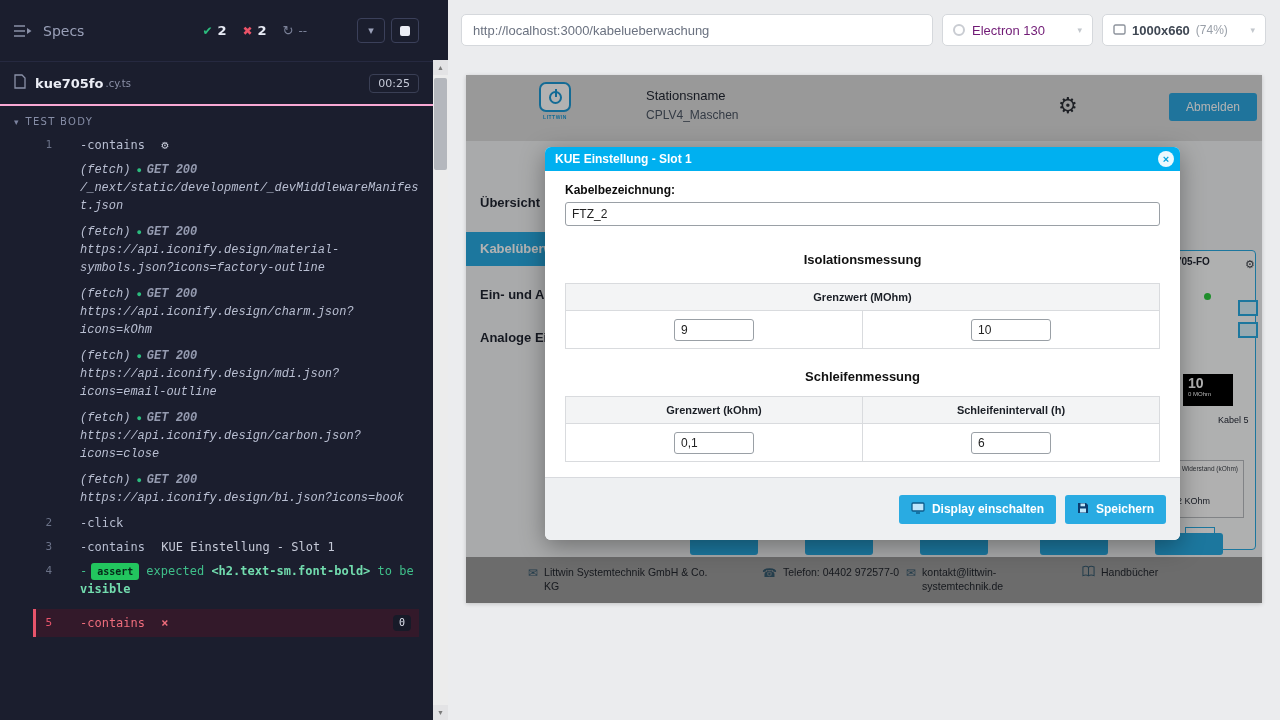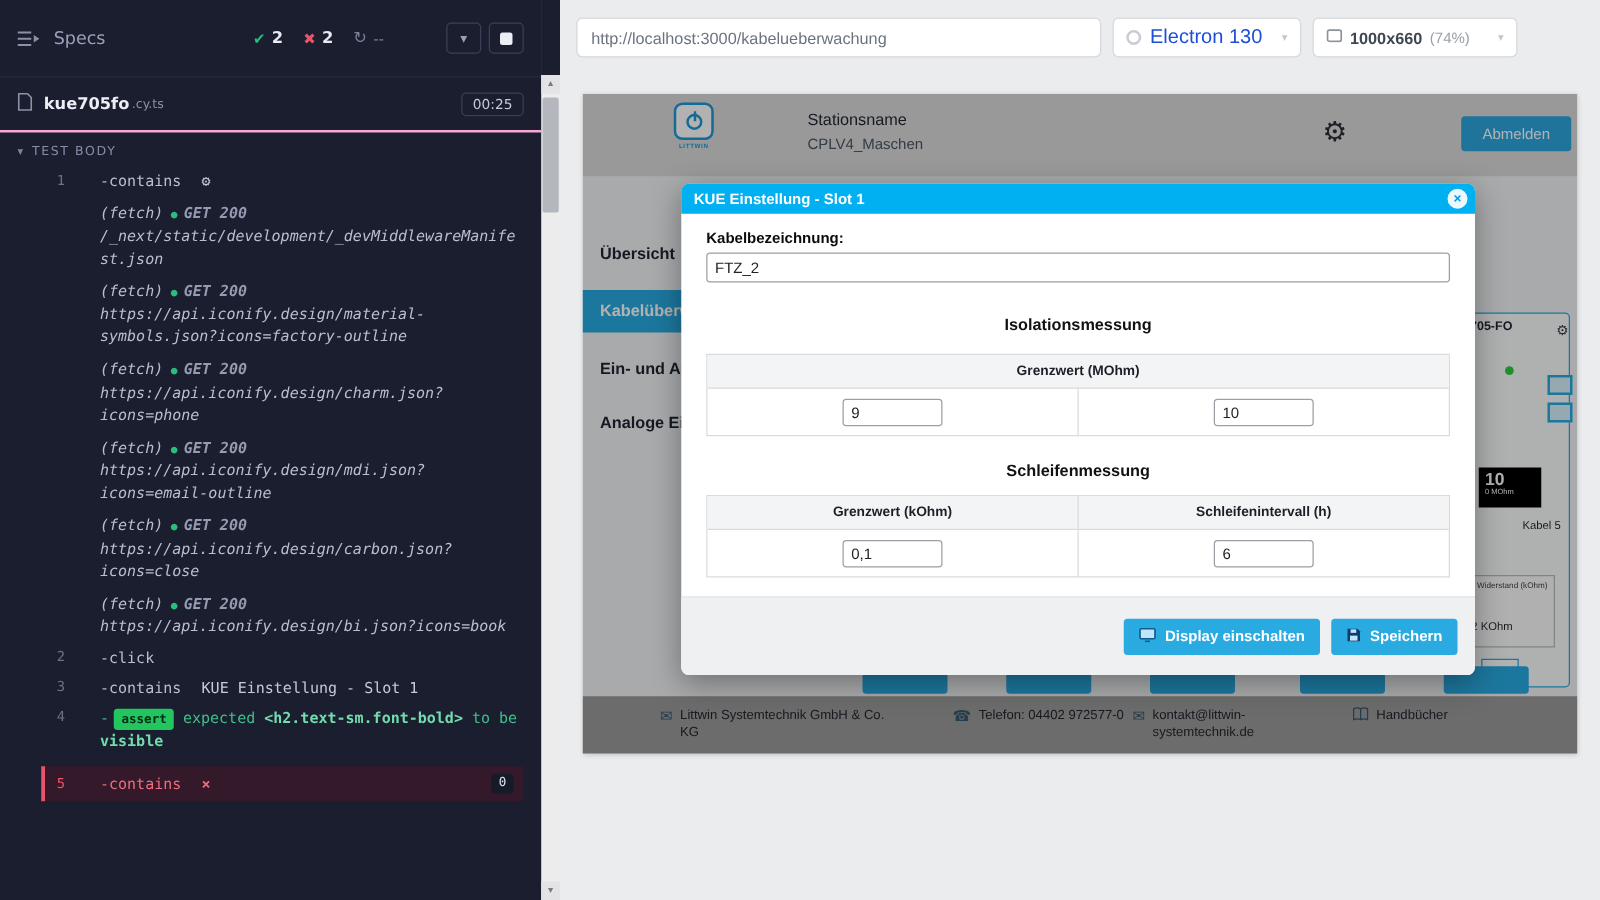--- a/index.html
+++ b/index.html
@@ -31,21 +31,21 @@
   .testbody { padding:10px 14px 6px; display:flex; align-items:center; }
   .tb-caret { font-size:9px; color:#7c83a0; }
   .tb-label { margin-left:7px; font-size:10px; letter-spacing:1.3px; color:#868da6; }
 
   .cmd-list { font-family:"DejaVu Sans Mono", monospace; font-size:12px; }
   .cmd-row { display:flex; padding:3px 14px 3px 0; cursor:pointer; }
   .cmd-num { flex:0 0 52px; text-align:right; font-size:11px; color:#6b7288; padding-top:2px; }
   .cmd-main { flex:1; margin-left:28px; line-height:1.5; color:#b9bfd2; }
   .cmd-name { font-weight:normal; margin-right:9px; }
   .cmd-arg { color:#c6cad8; }
-  .fetch-row { display:flex; padding:4px 14px 4px 0; font-style:italic; color:#8a90a6; cursor:pointer; }
+  .fetch-row { display:flex; padding:4px 14px 4px 0; font-style:italic; color:#8a90a6; cursor:pointer;font-family:Liberation Mono, monospace; }
   .fetch-label { margin-right:6px; }
   .status-dot { font-style:normal; font-size:9px; color:#2bbd7e; margin-right:5px; }
   .fetch-status { font-weight:bold; color:#959bb0; }
   .fetch-url { word-break:break-word; overflow-wrap:break-word; }
   .assert-badge { display:inline-block; background:#22c55e; color:#06281a; font-weight:bold; font-size:10px; padding:1px 6px; border-radius:3px; margin:0 7px 0 4px; font-style:normal; }
   .assert-text { color:#3fbf8a; }
   .assert-bold { color:#72dcae; font-weight:bold; }
   .cmd-row.failed { background:#33192a; border-left:3px solid #e8546b; margin:8px 14px 0 33px; padding:5px 8px 5px 0; position:relative; }
   .cmd-row.failed .cmd-num { flex:0 0 16px; color:#e8546b; }
   .fail-name { color:#ef6d7c; margin-right:9px; }
@@ -57,25 +57,25 @@
   .scroll-top { height:60px; background:#1b1e2e; }
   .scroll-track { flex:1; background:#ececec; position:relative; }
   .scroll-arrow { position:absolute; left:0; width:15px; height:15px; font-size:7px; color:#7a7a7a; display:flex; align-items:center; justify-content:center; background:#e3e3e5; }
   .scroll-arrow.up { top:0; }
   .scroll-arrow.down { bottom:0; }
   .scroll-thumb { position:absolute; left:1px; top:18px; width:13px; height:92px; background:#b4b7bd; border-radius:2px; }
 
   
   .main { flex:1; display:flex; flex-direction:column; background:#ebecee; }
   .topbar { height:60px; display:flex; align-items:center; padding:0 13px; gap:9px; }
-  .url-box { width:420px; height:32px; background:#fff; border:1px solid #d5d8dc; border-radius:5px; display:flex; align-items:center; padding:0 11px; }
+  .url-box { width:472px; height:32px; background:#fff; border:1px solid #d5d8dc; border-radius:5px; display:flex; align-items:center; padding:0 11px; }
   .url-box input { border:none; outline:none; width:100%; font-size:13px; color:#6b7280; background:transparent; font-family:inherit; }
   .browser-box { width:151px; height:32px; background:#fff; border:1px solid #d5d8dc; border-radius:5px; display:flex; align-items:center; padding:0 10px; gap:7px; cursor:pointer; }
   .ring-icon { width:12px; height:12px; border:2px solid #c9ccd2; border-radius:50%; }
-  .browser-label { font-size:16px; color:#1d4ed8; }
+  .browser-label { font-size:13px; color:#701a75; }
   .box-chevron { margin-left:auto; color:#c3c7cd; font-size:9px; }
   .viewport-box { width:164px; height:32px; background:#fff; border:1px solid #d5d8dc; border-radius:5px; display:flex; align-items:center; padding:0 10px; gap:6px; cursor:pointer; }
   .vp-size { font-size:13px; color:#3f4753; font-weight:bold; }
   .vp-zoom { font-size:12px; color:#9aa0a9; }
 
   .stage { flex:1; position:relative; }
   .app-frame { position:absolute; left:18px; top:15px; width:796px; height:528px; background:#f3f4f5; box-shadow:0 1px 4px rgba(0,0,0,0.18); overflow:hidden; }
 
   .app-header { position:absolute; left:0; top:0; width:796px; height:66px; background:#dcdcdc; }
   .logo { position:absolute; left:70px; top:7px; width:38px; text-align:center; }
@@ -214,21 +214,21 @@
         <span class="cmd-main">
           <span class="fetch-label">(fetch)</span><span class="status-dot">●</span><span class="fetch-status">GET 200</span>
           <div class="fetch-url">https://api.iconify.design/material-symbols.json?icons=factory-outline</div>
         </span>
       </div>
 
       <div class="fetch-row">
         <span class="cmd-num"></span>
         <span class="cmd-main">
           <span class="fetch-label">(fetch)</span><span class="status-dot">●</span><span class="fetch-status">GET 200</span>
-          <div class="fetch-url">https://api.iconify.design/charm.json?icons=phone</div>
+          <div class="fetch-url">https://api.iconify.design/charm.json?icons=kOhm</div>
         </span>
       </div>
 
       <div class="fetch-row">
         <span class="cmd-num"></span>
         <span class="cmd-main">
           <span class="fetch-label">(fetch)</span><span class="status-dot">●</span><span class="fetch-status">GET 200</span>
           <div class="fetch-url">https://api.iconify.design/mdi.json?icons=email-outline</div>
         </span>
       </div>

